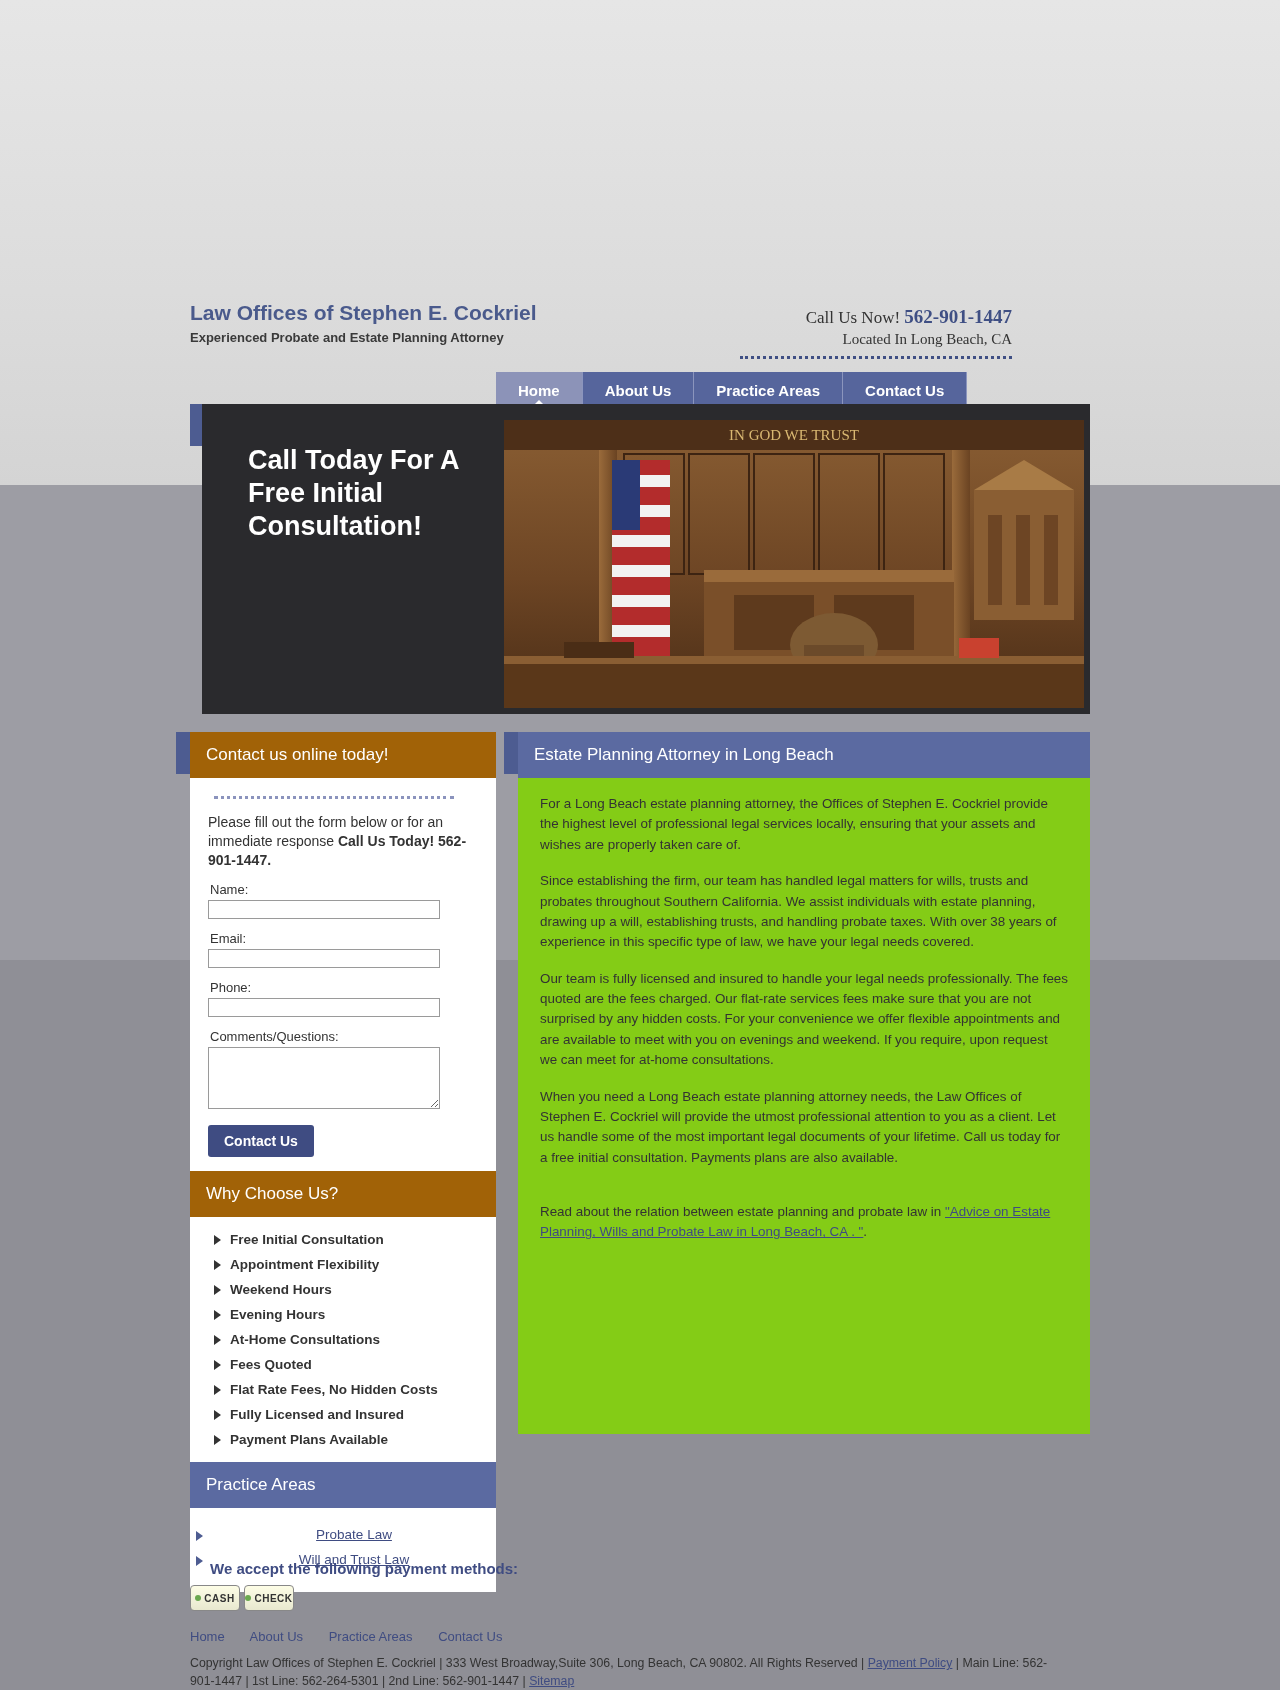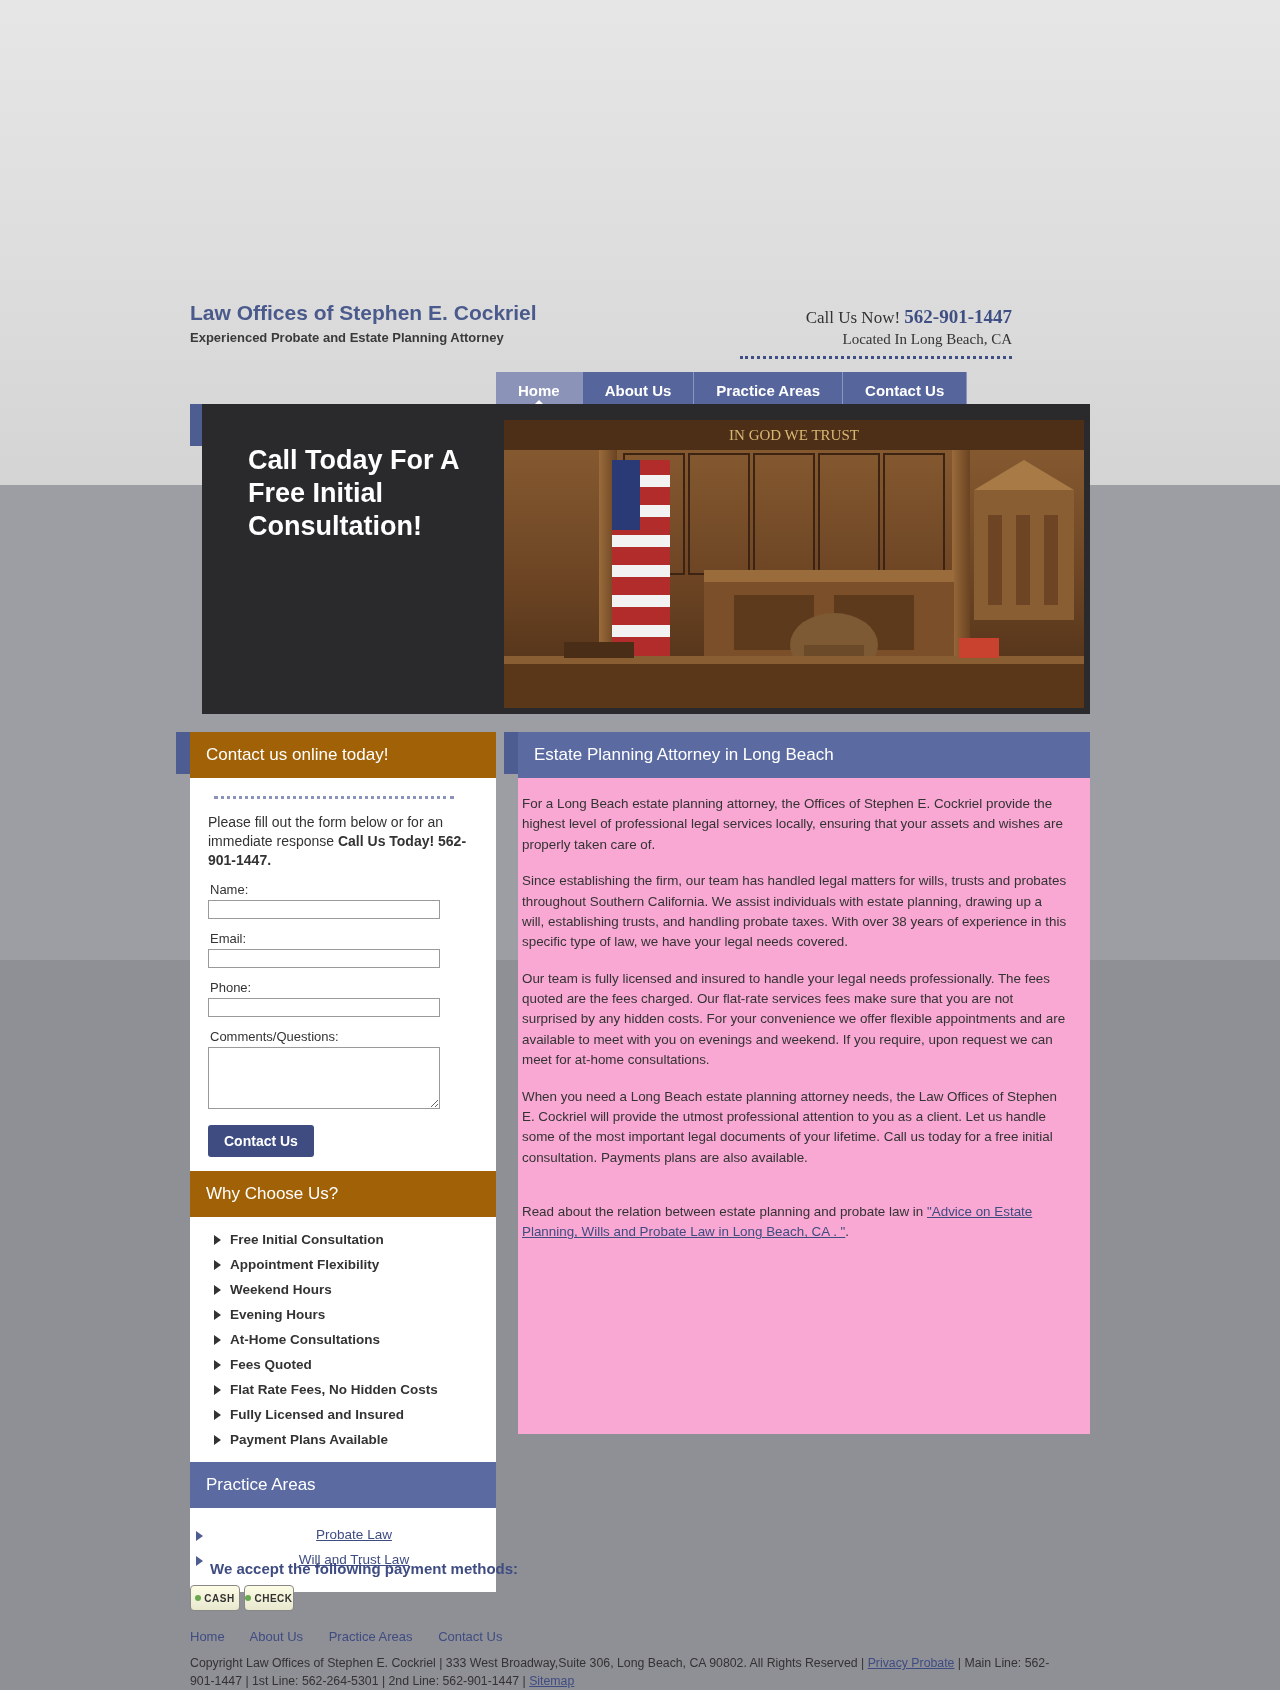--- a/index.html
+++ b/index.html
@@ -73,21 +73,21 @@
   .bullets li { font-size:13.5px; font-weight:bold; color:#333; padding:5px 0 5px 24px; position:relative; }
   .bullets li:before{ content:""; position:absolute; left:8px; top:8px;
      border-left:7px solid #333; border-top:5px solid transparent; border-bottom:5px solid transparent; }
 
   .links { list-style:none; margin:0; padding:14px 0 20px 4px; }
   .links li { font-size:13.5px; padding:5px 0 5px 18px; position:relative;text-align:center; }
   .links li:before{ content:""; position:absolute; left:2px; top:9px;
      border-left:7px solid #4d5c91; border-top:5px solid transparent; border-bottom:5px solid transparent; }
   .links a { color:#3f4c82; }
 
-  .right-body { background:#f9a8d4; padding:16px 22px 30px 4px; min-height:656px; }
+  .right-body { background:#84cc16; padding:16px 22px 30px 22px; min-height:656px; }
   .right-body p { font-size:13.4px; color:#333; line-height:1.52; margin:0 0 16px 0; }
   .right-body a { color:#3f4c82; }
 
   
   .footer { position:absolute; left:190px; top:1560px; width:900px; }
   .pay-title { font-size:15px; font-weight:bold; color:#3f4c82; margin-bottom:8px;padding-left:20px; }
   .pay-badges { display:flex; gap:4px; }
   .badge { width:50px; height:26px; border:1px solid #888; border-radius:4px;
     background:linear-gradient(#fdfde6,#e8e8cf); font-size:10px; font-weight:bold;
     color:#333; display:flex; align-items:center; justify-content:center; letter-spacing:.5px;}
@@ -269,17 +269,17 @@
         <span>CHECK</span>
       </div>
     </div>
     <div class="fnav">
       <a href="#">Home</a>
       <a href="#">About Us</a>
       <a href="#">Practice Areas</a>
       <a href="#">Contact Us</a>
     </div>
     <div class="copy">
-      <span>Copyright Law Offices of Stephen E. Cockriel | 333 West Broadway,Suite 306, Long Beach, CA 90802. All Rights Reserved | </span><a href="#">Privacy Probate</a><span> | Main Line: 562-901-1447 | 1st Line: 562-264-5301 | 2nd Line: 562-901-1447 | </span><a href="#">Sitemap</a>
+      <span>Copyright Law Offices of Stephen E. Cockriel | 333 West Broadway,Suite 306, Long Beach, CA 90802. All Rights Reserved | </span><a href="#">Payment Policy</a><span> | Main Line: 562-901-1447 | 1st Line: 562-264-5301 | 2nd Line: 562-901-1447 | </span><a href="#">Sitemap</a>
     </div>
   </div>
 
 </div>
 
 </body></html>

